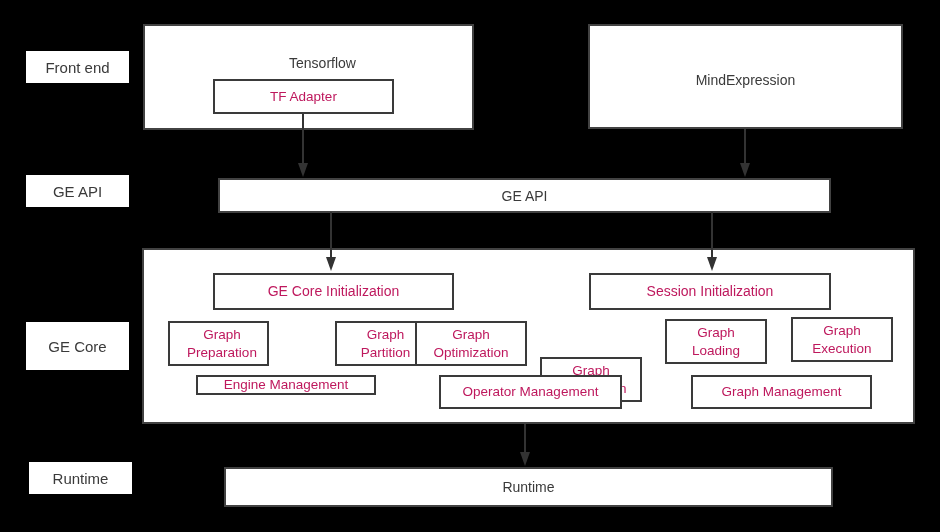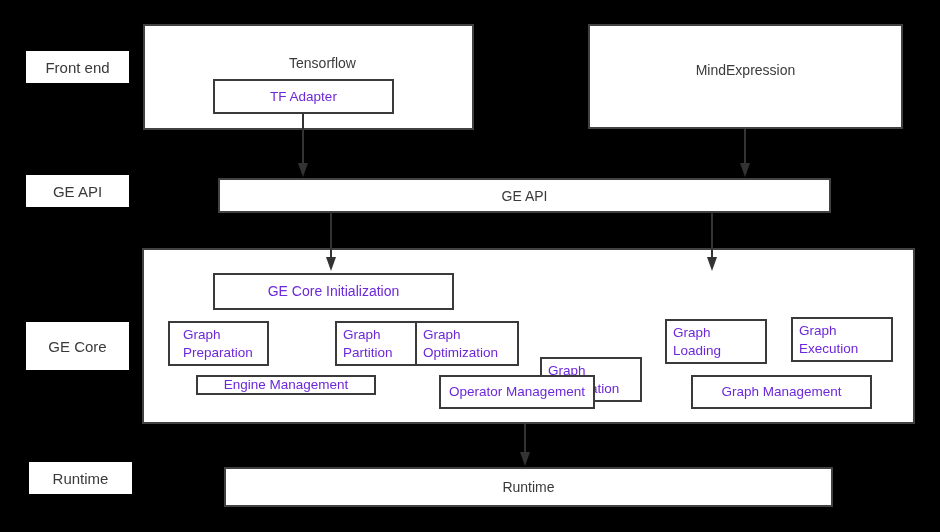--- a/index.html
+++ b/index.html
@@ -31,23 +31,23 @@
   
   .bar{
     position:absolute;background:#fff;border:2px solid #424242;
     box-sizing:border-box;color:#3a3a3a;font-size:14px;
     display:flex;align-items:center;justify-content:center;
   }
 
   
   .inner{
     position:absolute;background:#fff;border:2px solid #3a3a3a;
-    box-sizing:border-box;color:#6d28d9;font-size:13.5px;
+    box-sizing:border-box;color:#be185d;font-size:13.5px;
     display:flex;align-items:center;justify-content:center;
-    text-align:left;line-height:1.3;
+    text-align:center;line-height:1.3;
   }
   .stage{padding:2px 6px;}
 
   
   .vline{position:absolute;width:2px;background:#333;}
   .ahead{
     position:absolute;width:0;height:0;
     border-left:5px solid transparent;
     border-right:5px solid transparent;
     border-top:14px solid #333;
@@ -62,38 +62,39 @@
   <div class="sidelabel" style="top:175px;">GE API</div>
   <div class="sidelabel" style="top:322px;height:48px;">GE Core</div>
   <div class="sidelabel" style="top:462px;left:29px;">Runtime</div>
 
   <div class="bigbox" style="left:143px;top:24px;width:331px;height:106px;">
     <div class="boxtitle" style="top:29px;padding-left:28px;">Tensorflow</div>
     <div class="inner" style="left:68px;top:53px;width:181px;height:35px;">TF Adapter</div>
   </div>
 
   <div class="bigbox" style="left:588px;top:24px;width:315px;height:105px;">
-    <div class="boxtitle" style="top:36px;">MindExpression</div>
+    <div class="boxtitle" style="top:46px;">MindExpression</div>
   </div>
 
   <div class="bar" style="left:218px;top:178px;width:613px;height:35px;">GE API</div>
 
   <div class="bigbox" style="left:142px;top:248px;width:773px;height:176px;">
 
     <div class="inner" style="left:69px;top:23px;width:241px;height:37px;font-size:14px;">GE Core Initialization</div>
+    <div class="inner" style="left:445px;top:23px;width:242px;height:37px;font-size:14px;">Session Initialization</div>
 
     <div class="inner stage" style="left:24px;top:71px;width:101px;height:45px;padding-left:13px;">Graph Preparation</div>
     <div class="inner stage" style="left:143px;top:71px;width:101px;height:45px;margin-left:48px;">Graph Partition</div>
-    <div class="inner stage" style="left:271px;top:71px;width:104px;height:45px;">Graph Optimization</div>
+    <div class="inner stage" style="left:271px;top:71px;width:112px;height:45px;">Graph Optimization</div>
     <div class="inner stage" style="left:396px;top:71px;width:102px;height:45px;margin-top:36px;">Graph Compilation</div>
     <div class="inner stage" style="left:521px;top:69px;width:102px;height:45px;">Graph Loading</div>
     <div class="inner stage" style="left:647px;top:67px;width:102px;height:45px;">Graph Execution</div>
 
     <div class="inner" style="left:52px;top:125px;width:180px;height:20px;">Engine Management</div>
-    <div class="inner" style="left:295px;top:125px;width:156px;height:34px;">Operator Management</div>
+    <div class="inner" style="left:295px;top:125px;width:183px;height:34px;">Operator Management</div>
     <div class="inner" style="left:547px;top:125px;width:181px;height:34px;">Graph Management</div>
   </div>
 
   <div class="bar" style="left:224px;top:467px;width:609px;height:40px;">Runtime</div>
 
   <div>
     <div class="vline" style="left:302px;top:114px;height:51px;"></div>
     <div class="ahead" style="left:298px;top:163px;"></div>
   </div>
   <div>

